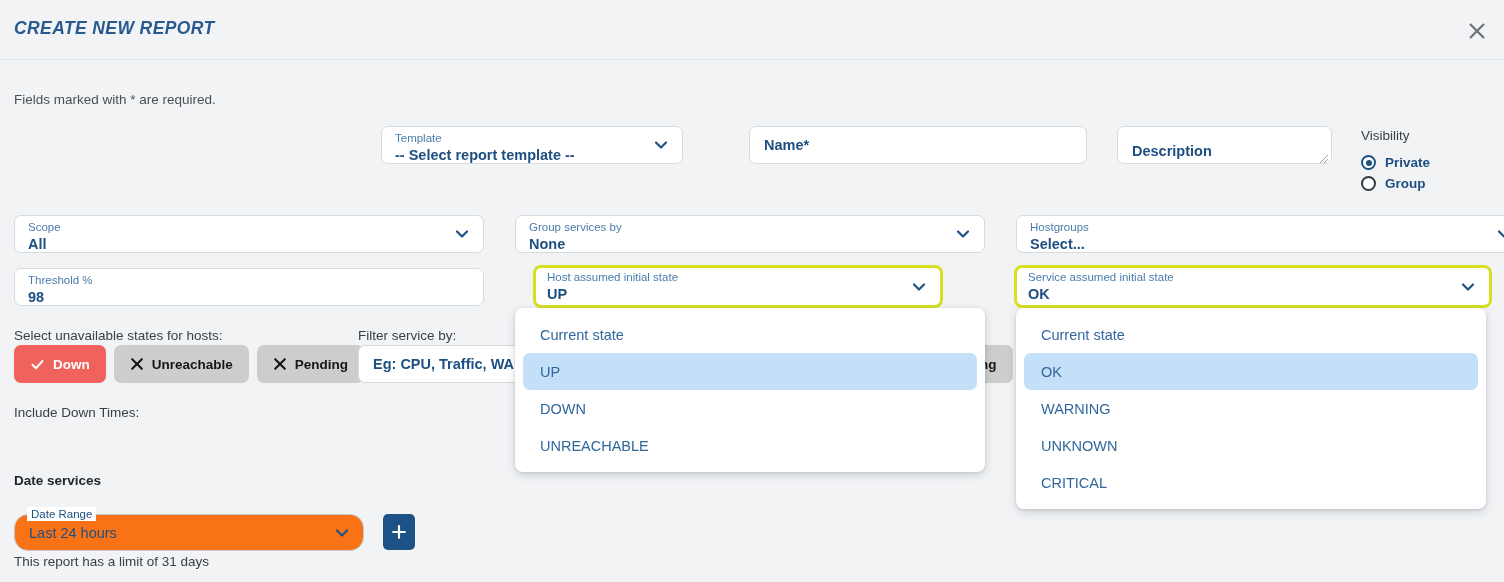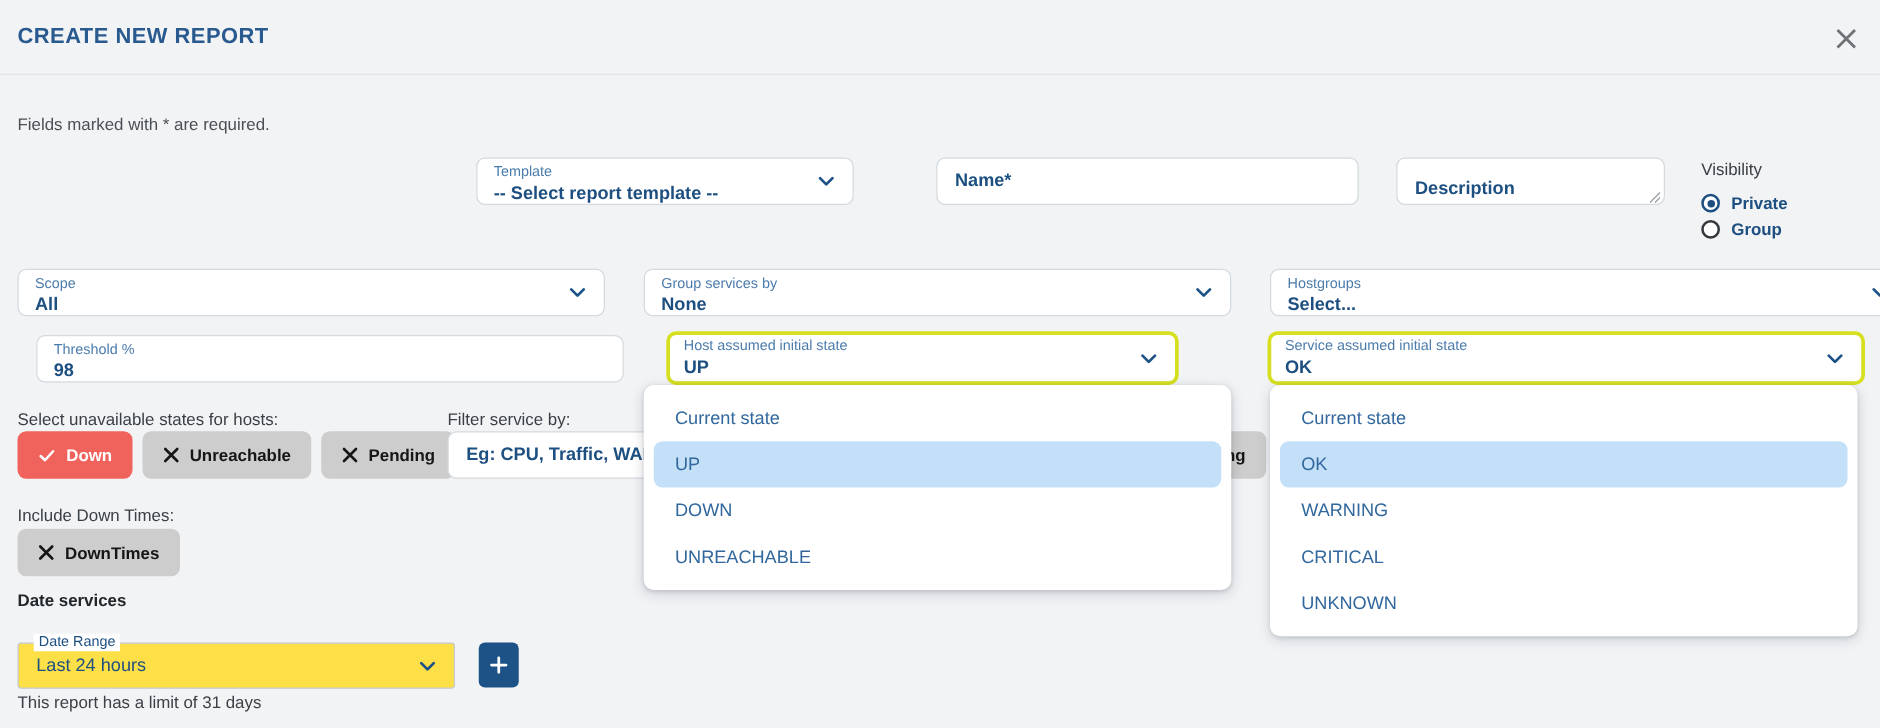--- a/index.html
+++ b/index.html
@@ -15,20 +15,21 @@
   
   .header {
     position: absolute; top: 0; left: 0; width: 1504px; height: 60px;
     border-bottom: 1px solid #e2e5e8;
     background: #f1f3f5;
   }
   .header-title {
     position: absolute; left: 14px; top: 18px;
     font-size: 17.5px; font-weight: bold; letter-spacing: .4px;
     color: #28598f;
+    font-style: italic;
   }
   .close-btn {
     position: absolute; right: 14px; top: 18px;
     width: 26px; height: 26px; cursor: pointer;
   }
   .close-btn svg { display: block; }
 
   
   .req-note {
     position: absolute; left: 14px; top: 92px;
@@ -122,23 +123,23 @@
     background: #ffffff; border: 1px solid #d5dade; border-radius: 7px;
   }
   .filter-input .ph {
     position: absolute; left: 14px; top: 50%; transform: translateY(-50%);
     font-size: 14.5px; color: #1d4f80; font-weight: bold; white-space: nowrap;
   }
 
   
   .outlined {
     position: absolute;
-    background: #fde047;
+    background: #f97316;
     border: 1px solid #c3c9cf;
-    border-radius: 3px;
+    border-radius: 14px;
   }
   .outlined .notch-lab {
     position: absolute; left: 12px; top: -8px;
     background: #ffffff; padding: 0 4px;
     font-size: 11.5px; color: #1d4f80; line-height: 14px; white-space: nowrap;
   }
   .outlined .val {
     position: absolute; left: 14px; top: 50%; transform: translateY(-50%);
     font-size: 14.5px; color: #1d4f80; white-space: nowrap;
   }
@@ -251,21 +252,21 @@
   <div class="fld" style="left:1016px; top:215px; width:510px; height:38px;">
     <div class="lab">Hostgroups</div>
     <div class="val">Select...</div>
     <span class="chev">
       <svg width="18" height="18" viewBox="0 0 18 18">
           <path d="M4 6.5 L9 11.5 L14 6.5" stroke="#1d5287" stroke-width="2.2" fill="none" stroke-linecap="round" stroke-linejoin="round"></path>
         </svg>
     </span>
   </div>
 
-  <div class="fld" style="left:29px; top:268px; width:470px; height:38px;">
+  <div class="fld" style="left:14px; top:268px; width:470px; height:38px;">
     <div class="lab">Threshold %</div>
     <div class="val">98</div>
   </div>
 
   <div class="fld hl" style="left:533px; top:265px; width:410px; height:43px;">
     <div class="lab">Host assumed initial state</div>
     <div class="val">UP</div>
     <span class="chev">
       <svg width="18" height="18" viewBox="0 0 18 18">
           <path d="M4 6.5 L9 11.5 L14 6.5" stroke="#1d5287" stroke-width="2.2" fill="none" stroke-linecap="round" stroke-linejoin="round"></path>
@@ -313,26 +314,20 @@
   </div>
 
   <div class="chip off" style="position:absolute; left:905px; top:345px; z-index:5;">
     <svg width="14" height="14" viewBox="0 0 14 14">
         <path d="M2.2 2.2 L11.8 11.8 M11.8 2.2 L2.2 11.8" stroke="#161616" stroke-width="2.1" fill="none" stroke-linecap="round"></path>
       </svg>
     <span>Warning</span>
   </div>
 
   <div class="section-label" style="position:absolute; left:14px; top:405px;">Include Down Times:</div>
-  <div class="chip off" style="position:absolute; left:14px; top:423px;">
-    <svg width="14" height="14" viewBox="0 0 14 14">
-        <path d="M2.2 2.2 L11.8 11.8 M11.8 2.2 L2.2 11.8" stroke="#161616" stroke-width="2.1" fill="none" stroke-linecap="round"></path>
-      </svg>
-    <span>DownTimes</span>
-  </div>
 
   <div class="section-head" style="position:absolute; left:14px; top:473px;">Date services</div>
 
   <div class="outlined" style="left:14px; top:514px; width:350px; height:37px;">
     <div class="notch-lab">Date Range</div>
     <div class="val">Last 24 hours</div>
     <span class="chev">
       <svg width="18" height="18" viewBox="0 0 18 18">
           <path d="M4 6.5 L9 11.5 L14 6.5" stroke="#1d5287" stroke-width="2.2" fill="none" stroke-linecap="round" stroke-linejoin="round"></path>
         </svg>
@@ -366,20 +361,20 @@
     <div class="menu-item">
       <span>Current state</span>
     </div>
     <div class="menu-item sel">
       <span>OK</span>
     </div>
     <div class="menu-item">
       <span>WARNING</span>
     </div>
     <div class="menu-item">
+      <span>UNKNOWN</span>
+    </div>
+    <div class="menu-item">
       <span>CRITICAL</span>
     </div>
-    <div class="menu-item">
-      <span>UNKNOWN</span>
-    </div>
   </div>
 
 </div>
 
 </body></html>

